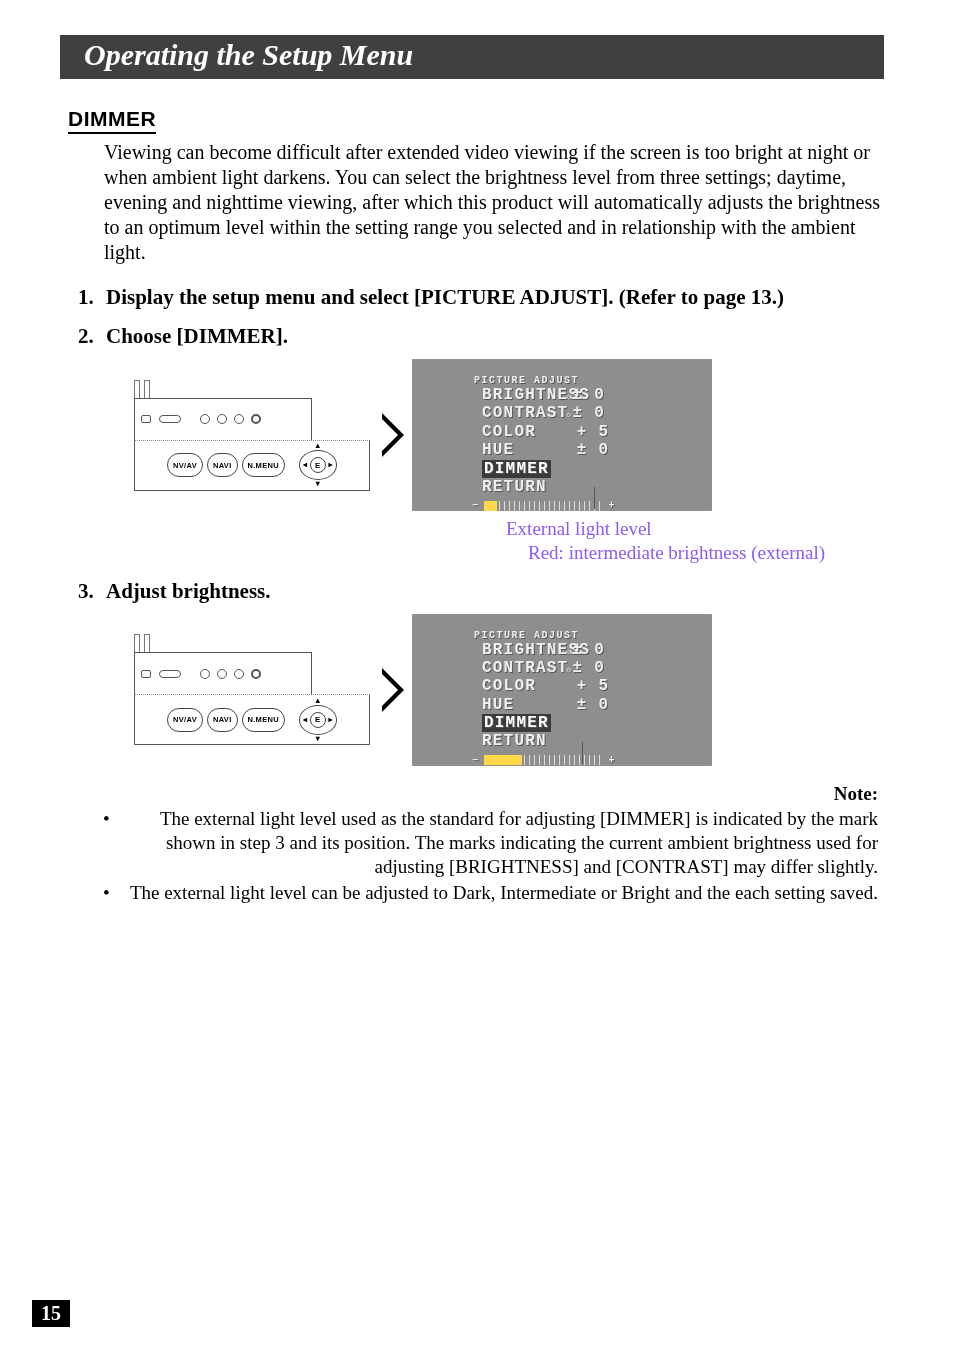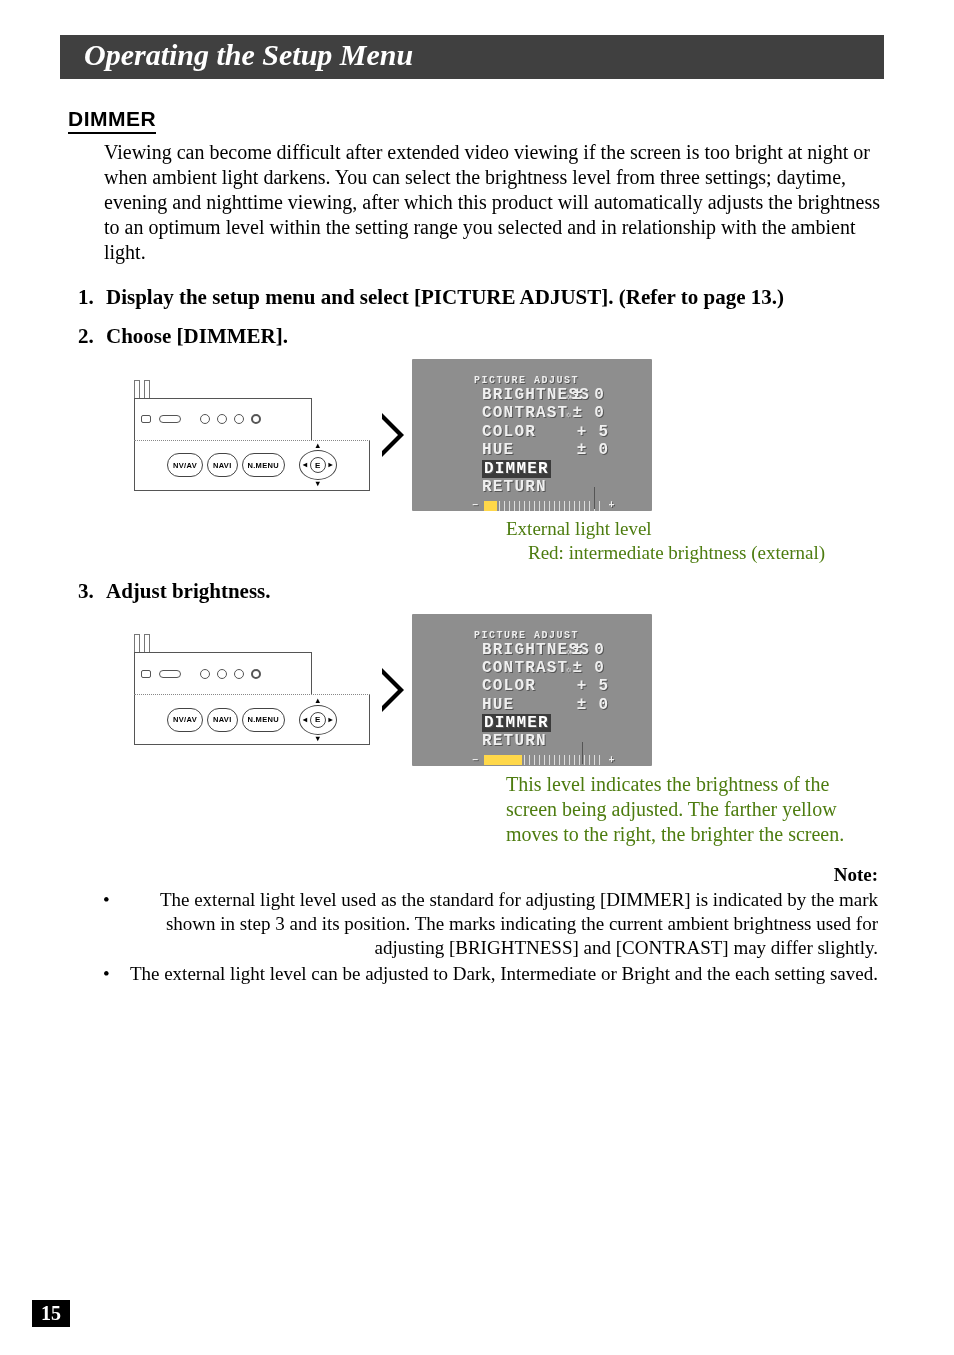--- a/index.html
+++ b/index.html
@@ -137,21 +137,21 @@
   .smallcirc {
     width: 10px; height:10px; border:1px solid #555; border-radius:50%;
     display:inline-block; margin-left:1px;
   }
   .slot-icon { width:10px;height:8px;border:1px solid #555;border-radius:2px;display:inline-block;margin-right:2px;}
   .slot-icon.wide{width:22px;border-radius:4px;}
   .caret { font-size:8px; line-height:1; }
 
   
   .osd {
-    width: 240px; height: 152px;
+    width: 300px; height: 152px;
     background: #8e8e8e;
     position: relative;
     font-family: "Courier New", monospace;
     color: #efefef;
     font-size: 11px;
     letter-spacing: 0.5px;
     padding: 16px 0 0 56px;
     border-radius: 1px;
     font-weight: bold;
   }
@@ -190,21 +190,21 @@
     position:absolute;
     bottom:2px; left:182px;
     width:1px; height:22px; background:#555;
   }
   .osd-caption {
     font-family:"Times New Roman",serif;
     font-size: 19px;
     line-height:1.25;
     margin-left: 400px;
     font-weight: normal;
-    color:#4d7c0f;
+    color:#8b5cf6;
   }
   .osd-caption .indent { margin-left: 22px;}
   .osd-caption.below { margin-top:6px; font-size:20px;}
 
   .note-block {
     margin: 16px 6px 0 40px;
     font-size: 19px;
     line-height: 1.25;
     text-align: right;
   }
@@ -381,21 +381,20 @@
           </div>
         <div class="osd-bar">
           <span>−</span>
           <div class="osd-scale p2"></div>
           <span>+</span>
         </div>
         <div class="osd-pointer" style="left:170px;"></div>
       </div>
     </div>
 
-    <div class="osd-caption below">This level indicates the brightness of the screen being adjusted. The farther yellow moves to the right, the brighter the screen.</div>
   </li>
 </ol>
 
 <div class="note-block">
   <div class="note-head">Note:</div>
   <ul>
     <li>The external light level used as the standard for adjusting [DIMMER] is indicated by the mark shown in step 3 and its position. The marks indicating the current ambient brightness used for adjusting [BRIGHTNESS] and [CONTRAST] may differ slightly.</li>
     <li>The external light level can be adjusted to Dark, Intermediate or Bright and the each setting saved.</li>
   </ul>
 </div>

